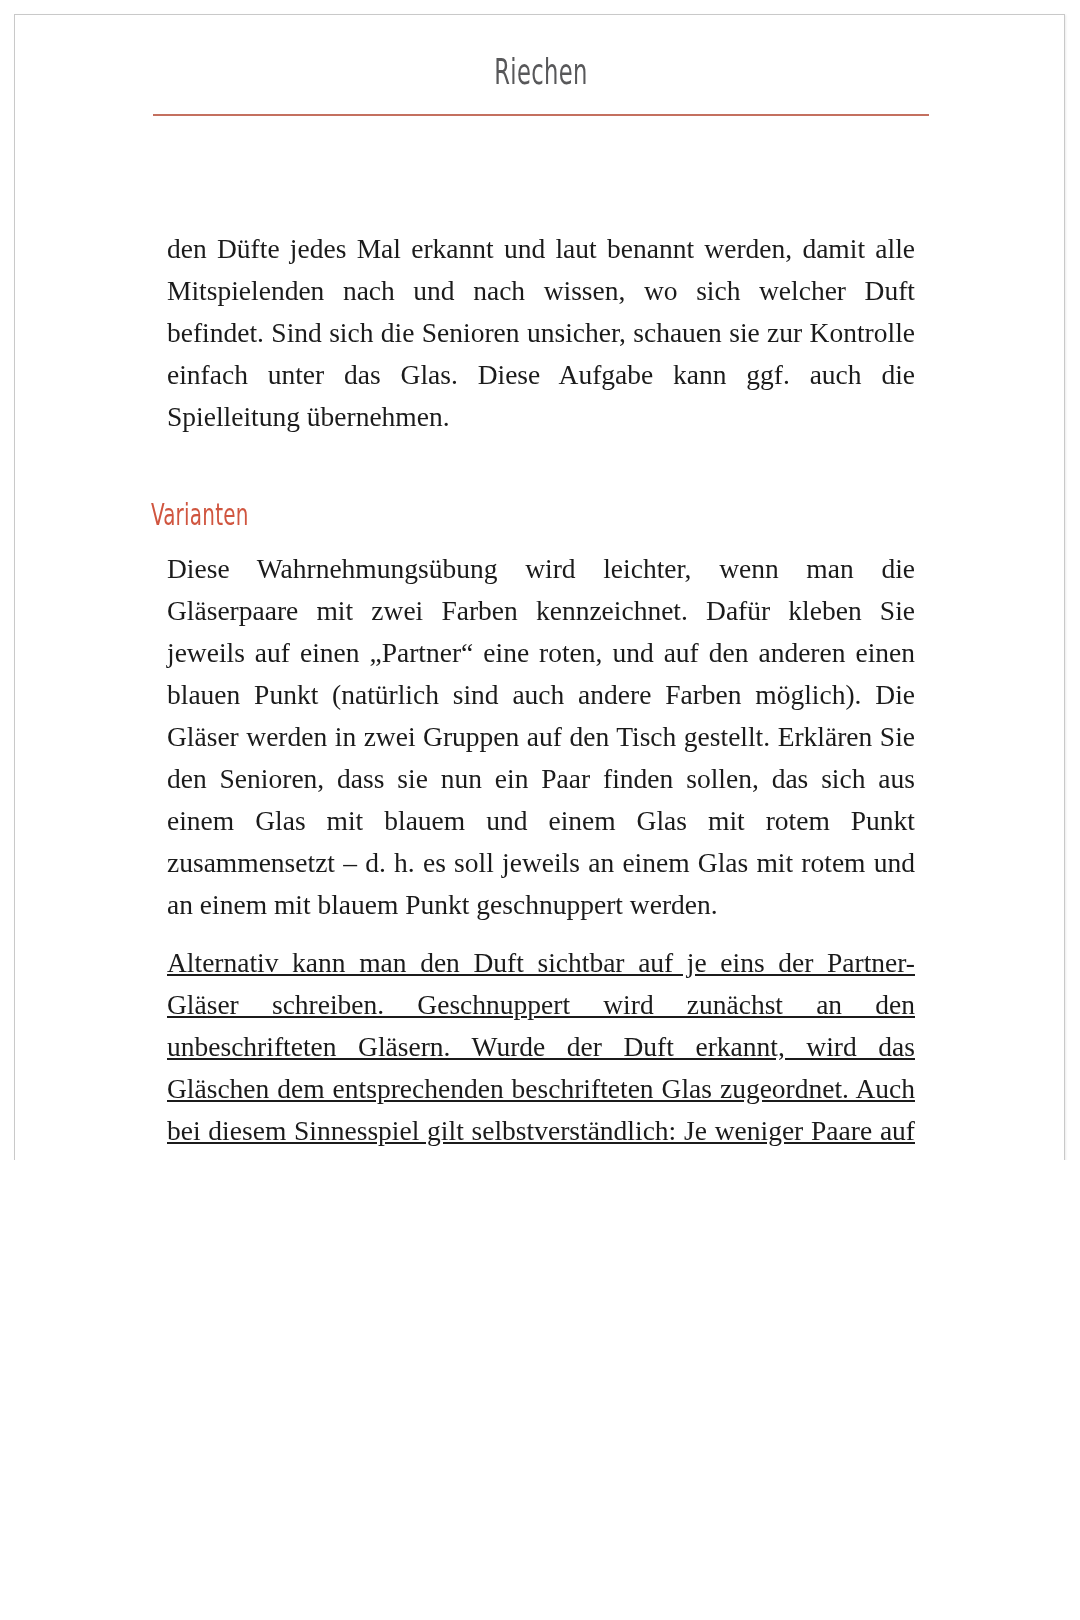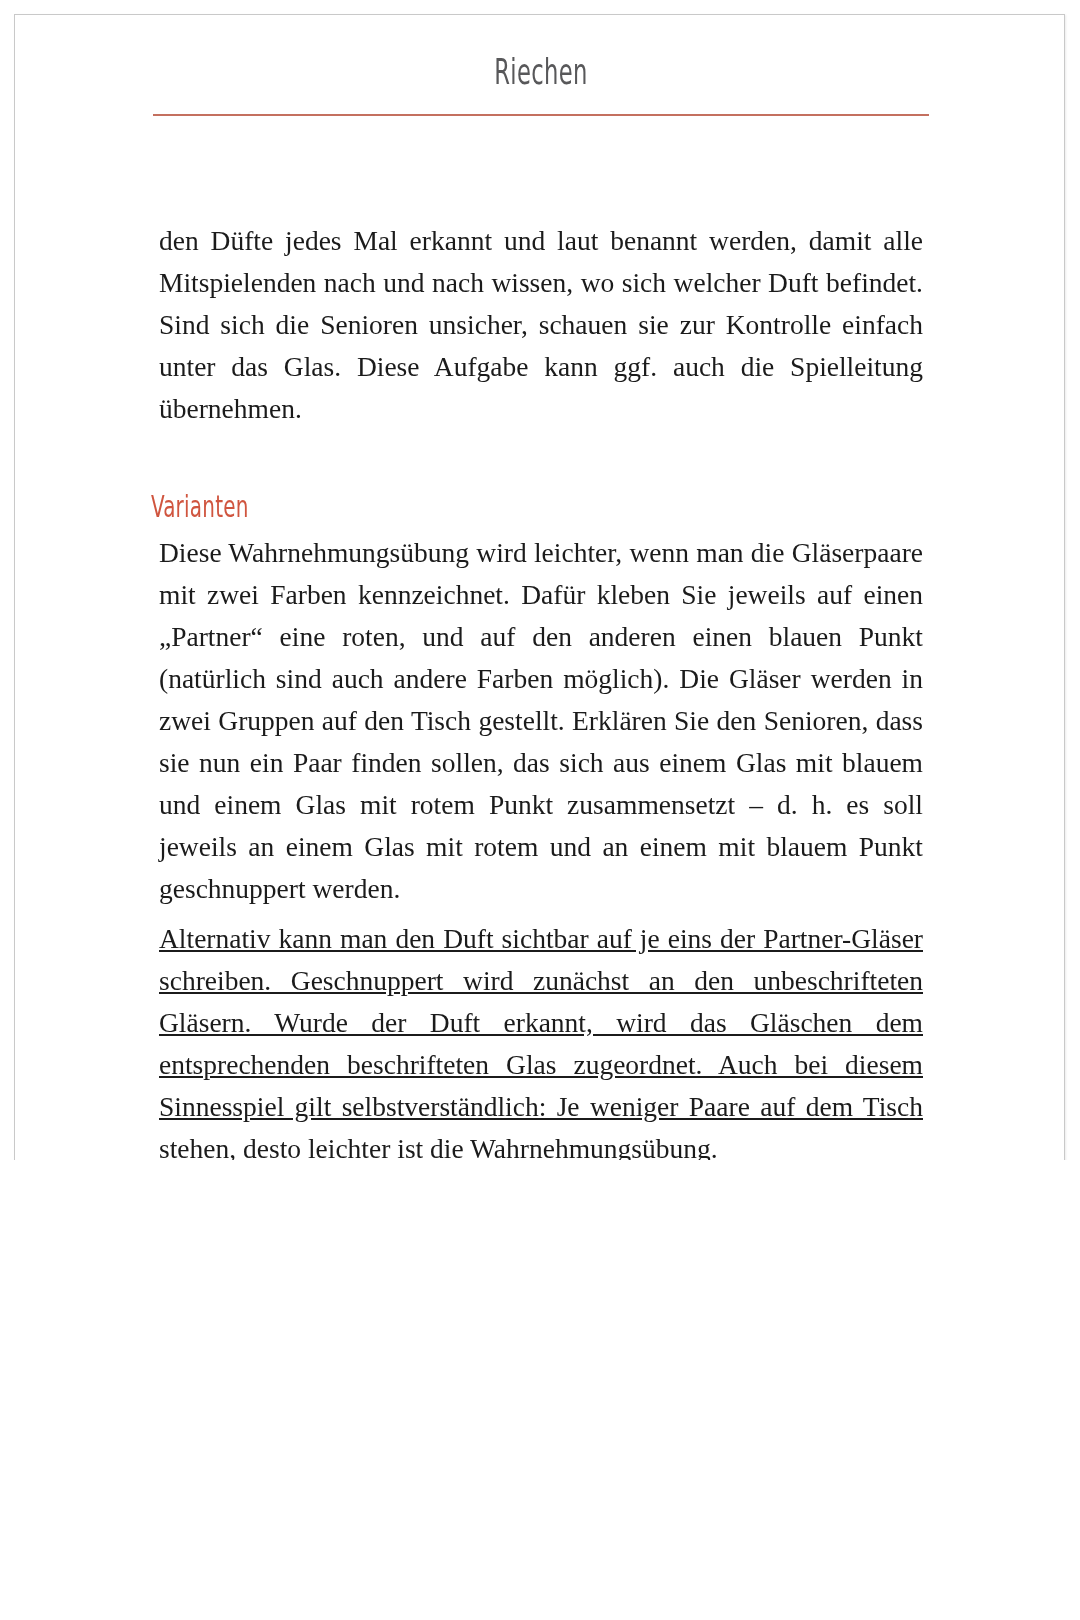--- a/index.html
+++ b/index.html
@@ -69,21 +69,21 @@
     width: 780px;
   }
 
   .body-par {
     font-family: "Liberation Serif", "DejaVu Serif", serif;
     font-size: 27.5px;
     line-height: 42px;
     color: #1b1b1b;
     text-align: justify;
     text-justify: inter-word;
-    margin: 8px;
+    margin: 16px;
     hyphens: manual;
     -webkit-hyphens: manual;
   }
 
   .body-par + .body-par {
     margin-top: 0;
     text-decoration: underline;
   }
 
   .par-gap {

